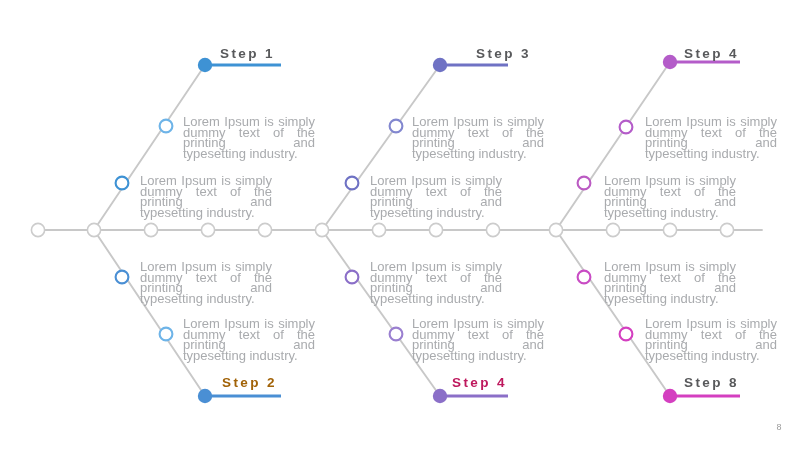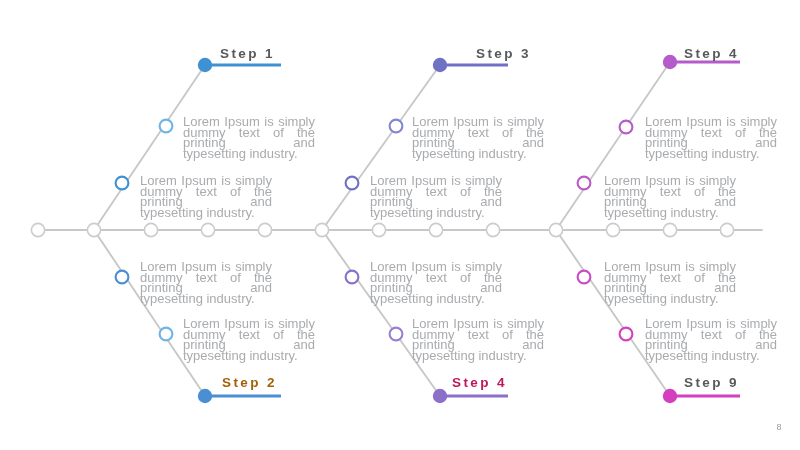--- a/index.html
+++ b/index.html
@@ -139,20 +139,20 @@
       <div class="branch-text" style="left: 183px; top: 319px;">Lorem Ipsum is simply dummy text of the printing and typesetting industry.</div>
       <div class="step-title" style="left: 476px; top: 46px; color: rgb(88, 89, 91);">Step 3</div>
       <div class="branch-text" style="left: 412px; top: 117px;">Lorem Ipsum is simply dummy text of the printing and typesetting industry.</div>
       <div class="branch-text" style="left: 370px; top: 176px;">Lorem Ipsum is simply dummy text of the printing and typesetting industry.</div>
       <div class="step-title" style="left: 452px; top: 375px; color: #be185d;">Step 4</div>
       <div class="branch-text" style="left: 370px; top: 262px;">Lorem Ipsum is simply dummy text of the printing and typesetting industry.</div>
       <div class="branch-text" style="left: 412px; top: 319px;">Lorem Ipsum is simply dummy text of the printing and typesetting industry.</div>
       <div class="step-title" style="left: 684px; top: 46px; color: rgb(88, 89, 91);">Step 4</div>
       <div class="branch-text" style="left: 645px; top: 117px;">Lorem Ipsum is simply dummy text of the printing and typesetting industry.</div>
       <div class="branch-text" style="left: 604px; top: 176px;">Lorem Ipsum is simply dummy text of the printing and typesetting industry.</div>
-      <div class="step-title" style="left: 684px; top: 375px; color: rgb(88, 89, 91);">Step 9</div>
+      <div class="step-title" style="left: 684px; top: 375px; color: rgb(88, 89, 91);">Step 8</div>
       <div class="branch-text" style="left: 604px; top: 262px;">Lorem Ipsum is simply dummy text of the printing and typesetting industry.</div>
       <div class="branch-text" style="left: 645px; top: 319px;">Lorem Ipsum is simply dummy text of the printing and typesetting industry.</div>
     </div>
 
   <div id="page-number">8</div>
 
 </div>
 
 </body></html>

